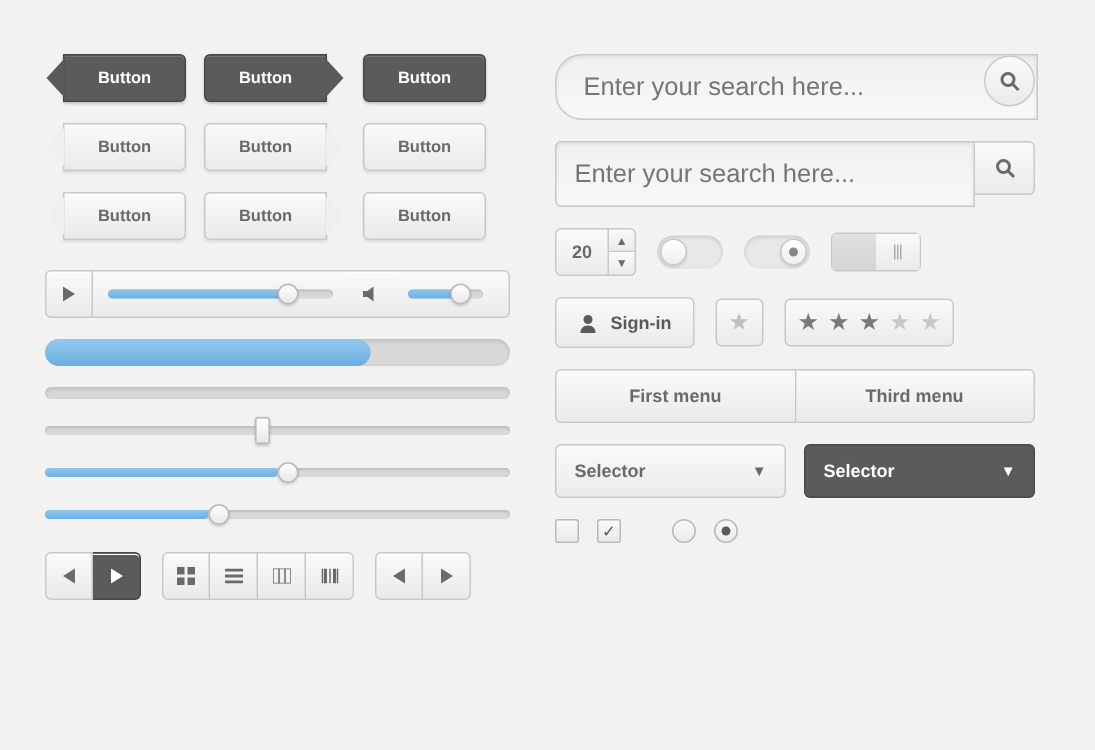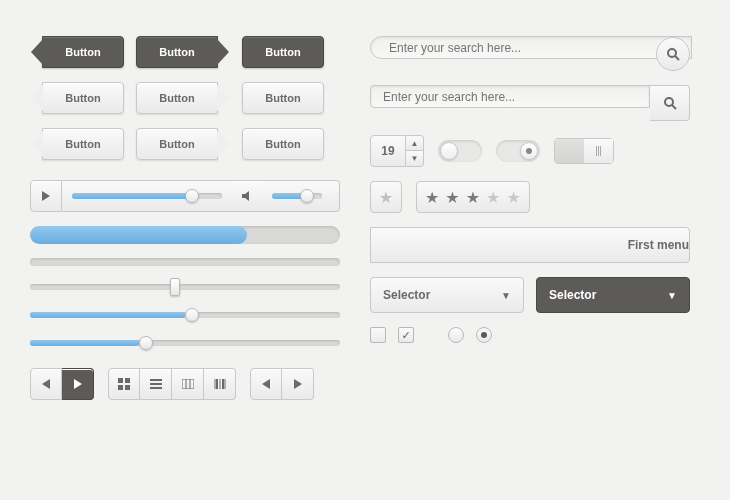--- a/index.html
+++ b/index.html
@@ -49,21 +49,21 @@
 
 .icon-group{display:flex}
 .icon-group .sq-btn{border-radius:0;border-left:none}
 .icon-group .sq-btn:first-child{border-radius:4px 0 0 4px;border-left:1px solid #c8c8c8}
 .icon-group .sq-btn:last-child{border-radius:0 4px 4px 0}
 
 
 .search{display:flex;width:100%}
 .search.rounded .sinput{border-radius:18px 0 0 18px;padding-left:18px}
 .search.rounded .sbtn{border-radius:18px}
-.sinput{flex:1;height:23px;border:1px solid #c8c8c8;background:linear-gradient(#f0f0ee,#f8f8f6);padding:0 12px;font-size:12px;color:#999;box-shadow:inset 0 1px 3px rgba(0,0,0,.08)}
+.sinput{flex:1;height:44px;border:1px solid #c8c8c8;background:linear-gradient(#f0f0ee,#f8f8f6);padding:0 12px;font-size:17px;color:#999;box-shadow:inset 0 1px 3px rgba(0,0,0,.08)}
 .search.rect .sinput{border-radius:4px 0 0 4px}
 .sbtn{width:40px;height:36px;background:linear-gradient(#fafafa,#eaeaea);border:1px solid #c8c8c8;border-left:none;display:flex;align-items:center;justify-content:center;cursor:pointer;border-radius:0 4px 4px 0;color:#6a6a6a}
 .search.rounded .sbtn{margin-left:-36px;border-left:1px solid #c8c8c8;width:34px;height:34px;margin-top:1px}
 
 
 .stepper{display:flex}
 .step-val{width:36px;height:32px;background:linear-gradient(#fafafa,#eaeaea);border:1px solid #c8c8c8;border-radius:4px 0 0 4px;display:flex;align-items:center;justify-content:center;font-size:12px;font-weight:bold;color:#6a6a6a}
 .step-btns{width:18px;display:flex;flex-direction:column}
 .step-up,.step-down{height:16px;background:linear-gradient(#fafafa,#eaeaea);border:1px solid #c8c8c8;border-left:none;display:flex;align-items:center;justify-content:center;font-size:8px;color:#6a6a6a;cursor:pointer}
 .step-up{border-radius:0 4px 0 0}
@@ -86,21 +86,21 @@
 .signin{height:34px;padding:0 14px;background:linear-gradient(#fafafa,#eaeaea);border:1px solid #c8c8c8;border-radius:4px;display:flex;align-items:center;gap:8px;font-size:12px;font-weight:bold;color:#5a5a5a;cursor:pointer}
 
 
 .star-box{width:32px;height:32px;background:linear-gradient(#fafafa,#eaeaea);border:1px solid #c8c8c8;border-radius:4px;display:flex;align-items:center;justify-content:center;color:#c0c0be;font-size:16px;cursor:pointer}
 .star-strip{height:32px;padding:0 8px;background:linear-gradient(#fafafa,#eaeaea);border:1px solid #c8c8c8;border-radius:4px;display:flex;align-items:center;gap:6px;font-size:16px}
 .star-strip .on{color:#7a7a78}
 .star-strip .off{color:#c8c8c6}
 
 
 .tabs{display:flex;width:100%}
-.tab{flex:1;height:36px;display:flex;align-items:center;justify-content:flex-end;font-size:12px;font-weight:bold;color:#6a6a6a;border:1px solid #c8c8c8;border-left:none;cursor:pointer;background:linear-gradient(#fafafa,#eaeaea)}
+.tab{flex:1;height:36px;display:flex;align-items:center;justify-content:center;font-size:12px;font-weight:bold;color:#6a6a6a;border:1px solid #c8c8c8;border-left:none;cursor:pointer;background:linear-gradient(#fafafa,#eaeaea)}
 .tab:first-child{border-left:1px solid #c8c8c8;border-radius:4px 0 0 4px}
 .tab:last-child{border-radius:0 4px 4px 0}
 .tab.active{background:linear-gradient(#e4e4e2,#dedede);box-shadow:inset 0 1px 3px rgba(0,0,0,.1)}
 
 
 .sel{height:36px;flex:1;display:flex;align-items:center;padding:0 12px;border-radius:4px;cursor:pointer;justify-content:space-between;font-size:12px;font-weight:bold}
 .sel.light{background:linear-gradient(#fafafa,#eaeaea);border:1px solid #c8c8c8;color:#6a6a6a}
 .sel.dark{background:#5d5b59;border:1px solid #4a4847;color:#fff}
 .sel .caret{font-size:10px}
 
@@ -273,21 +273,21 @@
       <div class="sbtn">
           <svg width="14" height="14">
             <circle cx="6" cy="6" r="4" fill="none" stroke="#6a6a6a" stroke-width="2"></circle>
             <line x1="9" y1="9" x2="13" y2="13" stroke="#6a6a6a" stroke-width="2"></line>
           </svg>
         </div>
     </div>
 
     <div class="row" style="gap:14px">
       <div class="stepper">
-        <div class="step-val">19</div>
+        <div class="step-val">20</div>
         <div class="step-btns">
           <div class="step-up">▲</div>
           <div class="step-down">▼</div>
         </div>
       </div>
       <div class="toggle">
           <div class="knob kl"></div>
         </div>
       <div class="toggle">
           <div class="knob kr">
@@ -300,34 +300,44 @@
             <span class="grip">
               <span></span>
               <span></span>
               <span></span>
             </span>
           </div>
         </div>
     </div>
 
     <div class="row" style="gap:14px">
+      <div class="signin">
+        <svg width="14" height="14">
+            <circle cx="7" cy="5" r="3" fill="#5a5a5a"></circle>
+            <path d="M2 14 Q2 9 7 9 Q12 9 12 14 Z" fill="#5a5a5a"></path>
+          </svg>
+        <span>Sign-in</span>
+      </div>
       <div class="star-box">★</div>
       <div class="star-strip">
         <span class="on">★</span>
         <span class="on">★</span>
         <span class="on">★</span>
         <span class="off">★</span>
         <span class="off">★</span>
       </div>
     </div>
 
     <div class="tabs">
       <div class="tab">
           <span>First menu</span>
         </div>
+      <div class="tab">
+          <span>Third menu</span>
+        </div>
     </div>
 
     <div class="row" style="">
       <div class="sel light">
           <span>Selector</span>
           <span class="caret">▼</span>
         </div>
       <div class="sel dark">
           <span>Selector</span>
           <span class="caret">▼</span>

